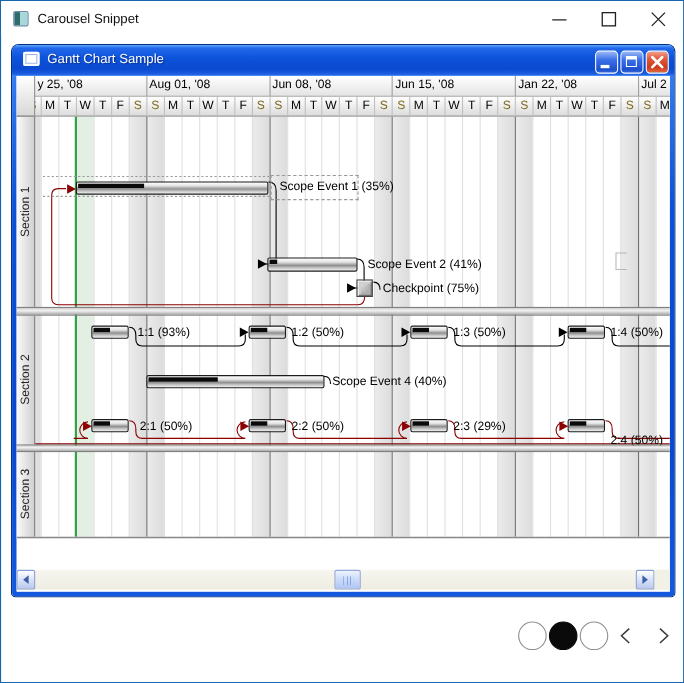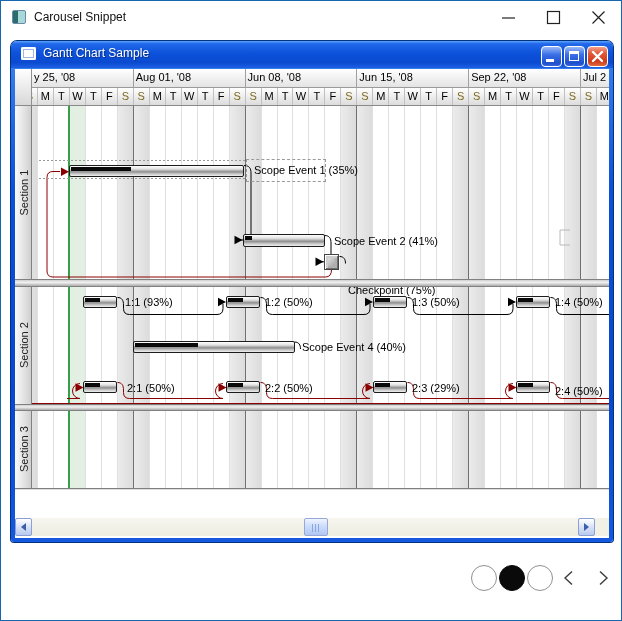--- a/index.html
+++ b/index.html
@@ -164,21 +164,21 @@
           <div class="today-line" style="left:52.910000000000004px;top:37px;height:382px;"></div>
           <div class="abs date-row">
             <span class="wk-label" style="left:19px;">y 25, '08</span>
             <div class="wk-line-h" style="left:117.79px;"></div>
             <span class="wk-label" style="left:120.79px;">Aug 01, '08</span>
             <div class="wk-line-h" style="left:229.58px;"></div>
             <span class="wk-label" style="left:232.58px;">Jun 08, '08</span>
             <div class="wk-line-h" style="left:341.37px;"></div>
             <span class="wk-label" style="left:344.37px;">Jun 15, '08</span>
             <div class="wk-line-h" style="left:453.16px;"></div>
-            <span class="wk-label" style="left:456.16px;">Sep 22, '08</span>
+            <span class="wk-label" style="left:456.16px;">Jan 22, '08</span>
             <div class="wk-line-h" style="left:564.95px;"></div>
             <span class="wk-label" style="left:567.95px;">Jul 2</span>
           </div>
           <div class="abs day-row">
             <div class="day-cell we" style="left:6px;width:14.97px;">S</div>
             <div class="day-cell" style="left:21.97px;width:14.97px;">M</div>
             <div class="day-cell" style="left:37.94px;width:14.97px;">T</div>
             <div class="day-cell" style="left:53.910000000000004px;width:14.97px;">W</div>
             <div class="day-cell" style="left:69.88px;width:14.97px;">T</div>
             <div class="day-cell" style="left:85.85000000000001px;width:14.97px;">F</div>
@@ -260,21 +260,21 @@
           <div class="bar" style="left:54px;top:95.5px;width:175px;height:12.5px;">
             <span class="prog" style="width:59.849999999999994px;"></span>
           </div>
           <div class="sel-box" style="left:231px;top:90px;width:78px;height:21px;"></div>
           <span class="tlabel" style="left:239px;top:95px;">Scope Event 1 (35%)</span>
           <div class="bar" style="left:227.5px;top:165px;width:82px;height:12.5px;">
             <span class="prog" style="width:7.800000000000001px;"></span>
           </div>
           <span class="tlabel" style="left:319px;top:165.5px;">Scope Event 2 (41%)</span>
           <div class="milestone" style="left:308.5px;top:185px;width:15.5px;height:15.5px;"></div>
-          <span class="tlabel" style="left:333px;top:187px;margin-top:28px;">Checkpoint (75%)</span>
+          <span class="tlabel" style="left:333px;top:187px;">Checkpoint (75%)</span>
           <div class="bar" style="left:68px;top:227px;width:34px;height:11.5px;">
             <span class="prog" style="width:15px;"></span>
           </div>
           <span class="tlabel" style="left:110px;top:227px;">1:1 (93%)</span>
           <div class="bar" style="left:211px;top:227px;width:34px;height:11.5px;">
             <span class="prog" style="width:15px;"></span>
           </div>
           <span class="tlabel" style="left:250px;top:227px;">1:2 (50%)</span>
           <div class="bar" style="left:358px;top:227px;width:34px;height:11.5px;">
             <span class="prog" style="width:15px;"></span>
@@ -296,21 +296,21 @@
             <span class="prog" style="width:15px;"></span>
           </div>
           <span class="tlabel" style="left:250px;top:312.5px;">2:2 (50%)</span>
           <div class="bar" style="left:358px;top:312px;width:34px;height:11.5px;">
             <span class="prog" style="width:15px;"></span>
           </div>
           <span class="tlabel" style="left:397px;top:312.5px;">2:3 (29%)</span>
           <div class="bar" style="left:501px;top:312px;width:34px;height:11.5px;">
             <span class="prog" style="width:15px;"></span>
           </div>
-          <span class="tlabel" style="left:540px;top:316px;">2:4 (50%)</span>
+          <span class="tlabel" style="left:540px;top:326px;">2:4 (50%)</span>
         </div>
       <div class="hscroll">
         <div class="hs-btn" style="left:0;">
             <span class="hs-tri-l"></span>
           </div>
         <div class="hs-thumb"></div>
         <div class="hs-btn" style="left:563px;">
             <span class="hs-tri-r"></span>
           </div>
         <div class="hs-grip"></div>

